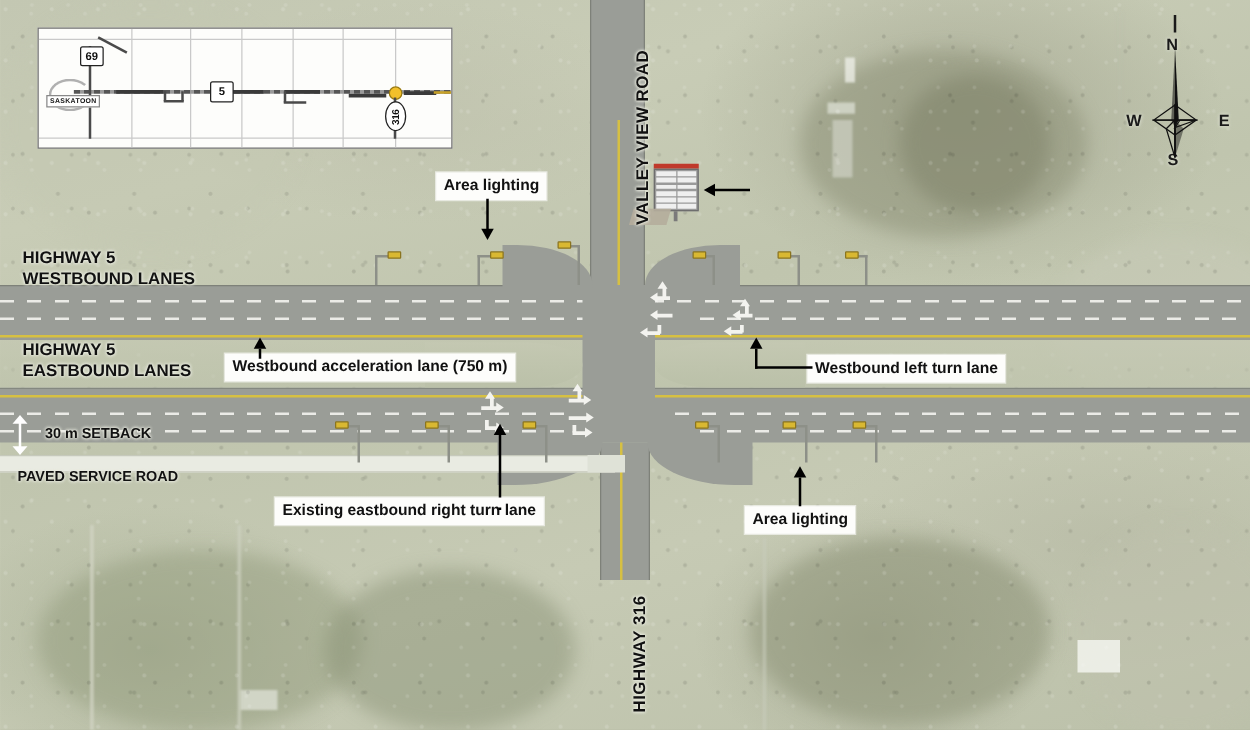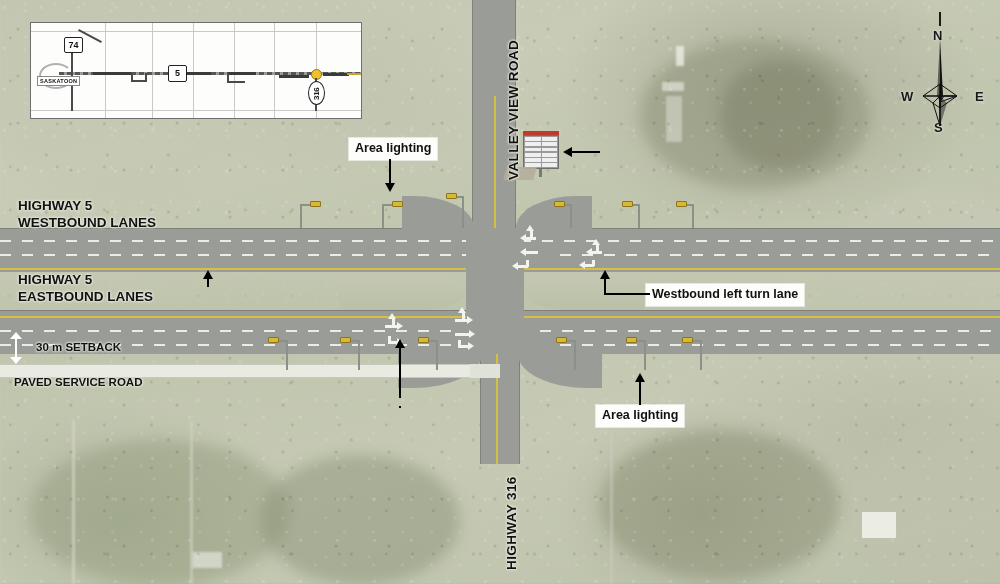--- a/index.html
+++ b/index.html
@@ -380,28 +380,30 @@
     <div class="a dn"></div>
   </div>
 
   <div class="callout" style="left:349px;top:138px;">Area lighting</div>
   <div class="leader v" style="left:389px;top:159px;height:26px;"></div>
   <div class="tip down" style="left:385px;top:183px;"></div>
 
   <div class="leader h" style="left:572px;top:151px;width:28px;"></div>
   <div class="tip left" style="left:563px;top:147px;"></div>
 
+  <div class="callout" style="left:180px;top:283px;">Westbound acceleration lane (750 m)</div>
   <div class="leader v" style="left:207px;top:279px;height:8px;"></div>
   <div class="tip up" style="left:203px;top:270px;"></div>
 
   <div class="callout" style="left:646px;top:284px;">Westbound left turn lane</div>
   <div class="leader h" style="left:604px;top:293px;width:46px;"></div>
   <div class="leader v" style="left:604px;top:279px;height:16px;"></div>
   <div class="tip up" style="left:600px;top:270px;"></div>
 
+  <div class="callout" style="left:220px;top:398px;">Existing eastbound right turn lane</div>
   <div class="leader v" style="left:399px;top:348px;height:50px;"></div>
   <div class="tip up" style="left:395px;top:339px;"></div>
   <div class="leader h" style="left:399px;top:406px;width:2px;"></div>
 
   <div class="callout" style="left:596px;top:405px;">Area lighting</div>
   <div class="leader v" style="left:639px;top:382px;height:23px;"></div>
   <div class="tip up" style="left:635px;top:373px;"></div>
 
   <div id="inset">
     <div class="grid">
@@ -424,21 +426,21 @@
     <div style="position:absolute;left:316px;top:50px;width:14px;height:2px;background:#c9a227;"></div>
 
     <div class="spurline" style="left:100px;top:50px;width:1.5px;height:8px;"></div>
     <div class="spurline" style="left:100px;top:57px;width:16px;height:1.5px;"></div>
     <div class="spurline" style="left:114px;top:50px;width:1.5px;height:8px;"></div>
     <div class="spurline" style="left:196px;top:50px;width:1.5px;height:9px;"></div>
     <div class="spurline" style="left:196px;top:58px;width:18px;height:1.5px;"></div>
 
     <div class="spurline" style="left:40px;top:14px;width:1.5px;height:74px;"></div>
     <div class="spurline" style="left:48px;top:6px;width:26px;height:1.5px;transform:rotate(28deg);transform-origin:0 0;"></div>
-    <div class="shield" style="left:33px;top:14px;width:17px;height:14px;line-height:14px;">74</div>
+    <div class="shield" style="left:33px;top:14px;width:17px;height:14px;line-height:14px;">69</div>
 
     <div class="shield" style="left:137px;top:42px;width:17px;height:15px;line-height:15px;">5</div>
 
     <div style="position:absolute;left:8px;top:40px;width:30px;height:22px;border:2px solid #b0b0b0;border-radius:50%;border-right-color:transparent;"></div>
     <div class="city" style="left:6px;top:53px;">SASKATOON</div>
 
     <div class="dot" style="left:280px;top:46px;"></div>
     <div class="spurline" style="left:284px;top:55px;width:1.5px;height:33px;"></div>
     <div class="oval" style="left:277px;top:58px;">
       <span>316</span>

